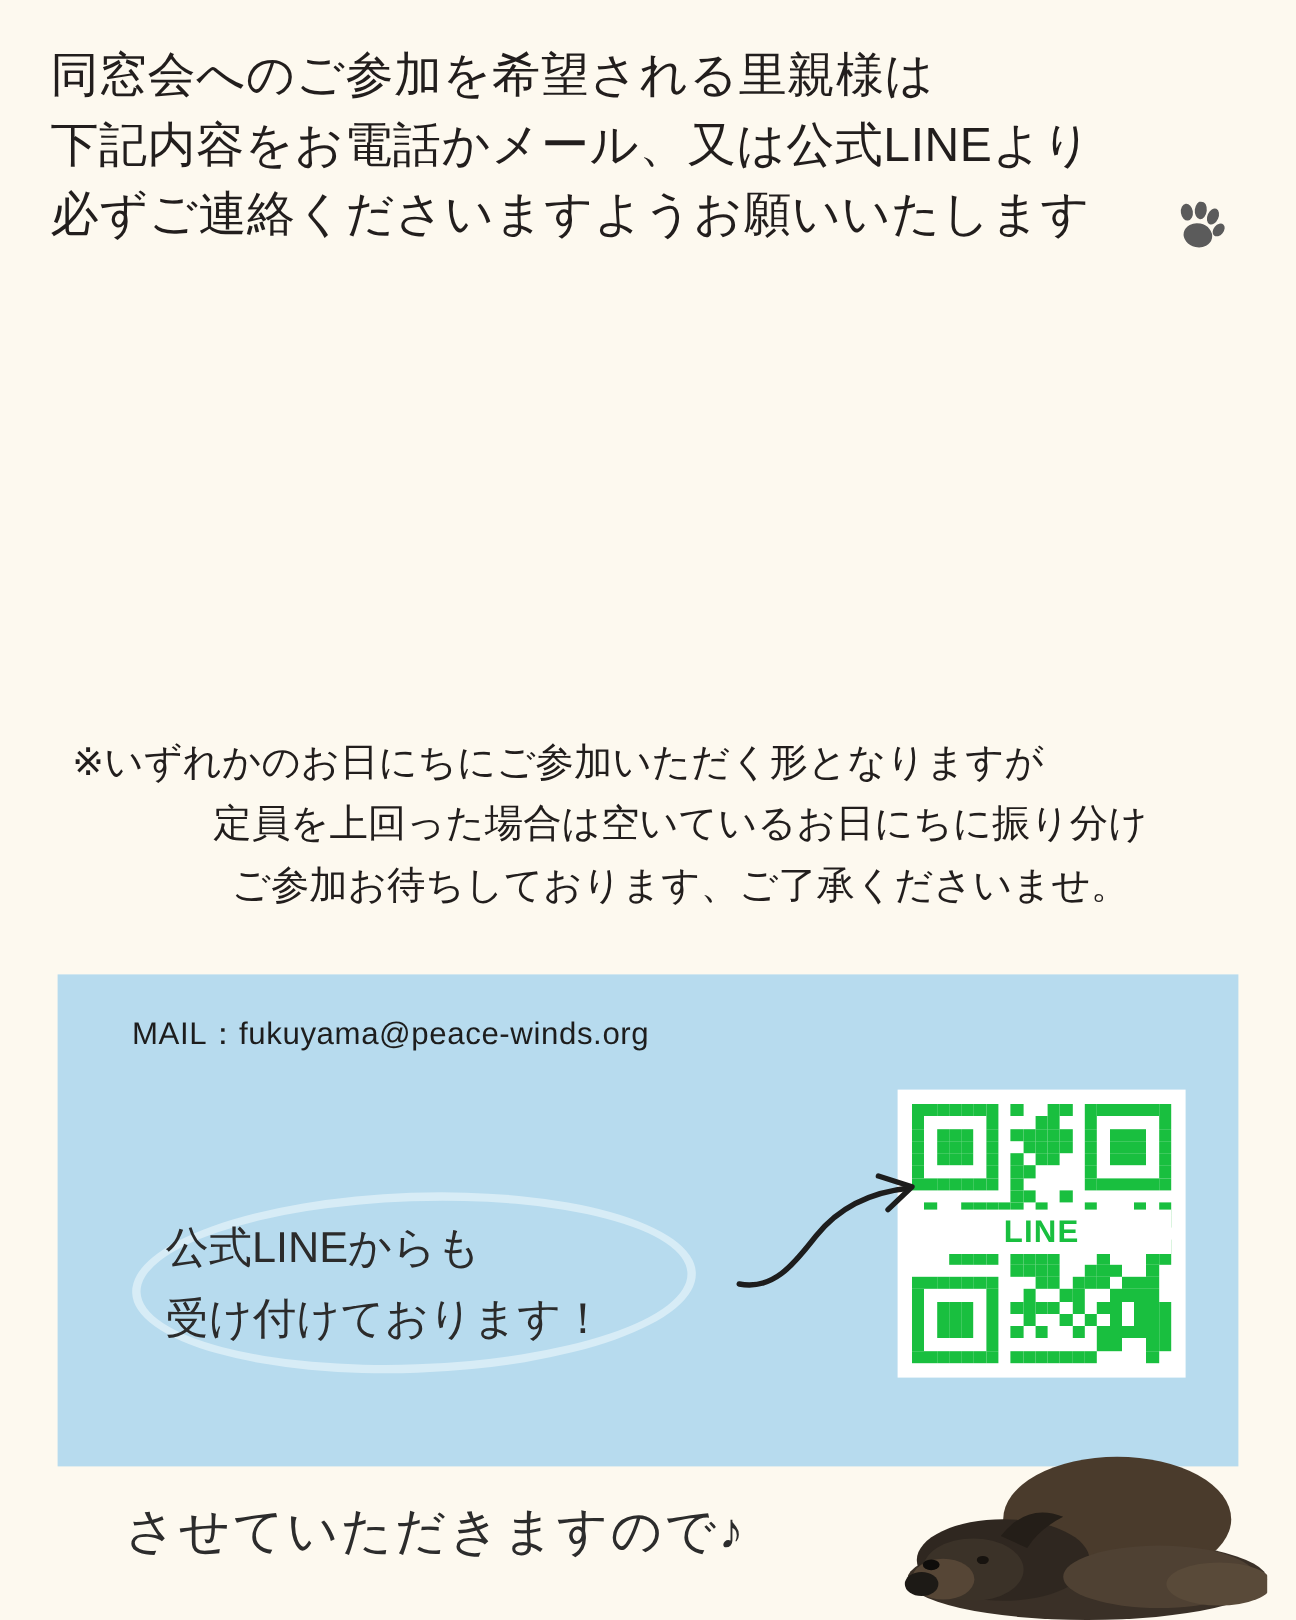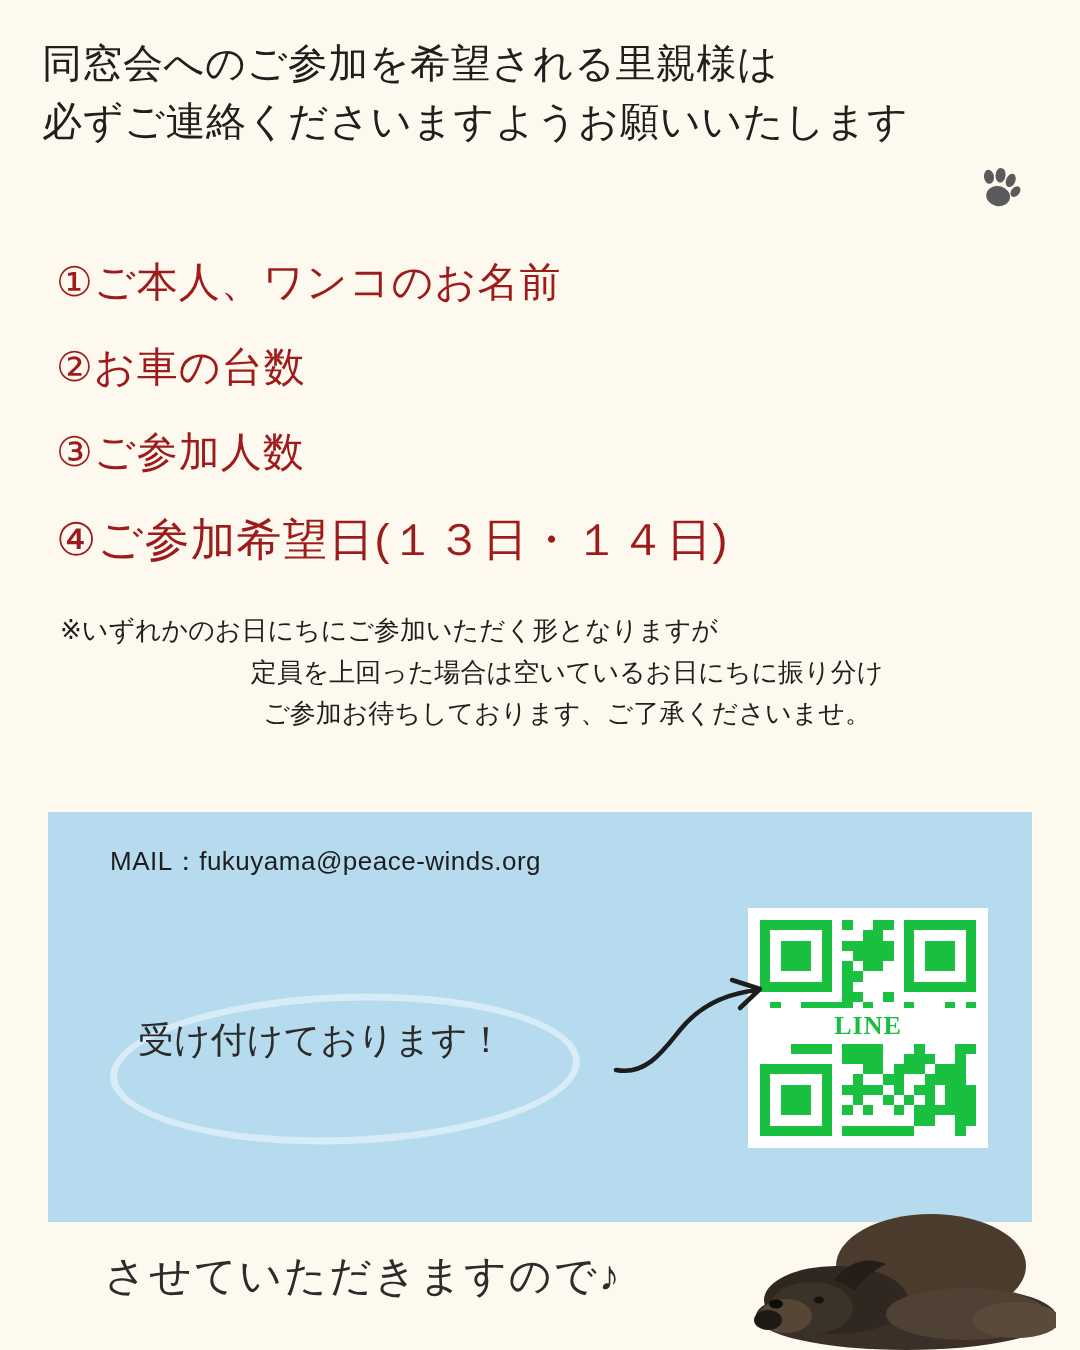--- a/index.html
+++ b/index.html
@@ -67,21 +67,21 @@
   }
 
   
   .note {
     position: absolute;
     left: 60px;
     top: 610px;
     width: 980px;
   }
   .note-line {
-    font-size: 26px;
+    font-size: 32px;
     line-height: 1.6;
     color: #221e1d;
     white-space: nowrap;
   }
   .note-line.indent { padding-left: 34px; text-align: center; }
 
   
   .contact {
     position: absolute;
     left: 48px;
@@ -167,21 +167,20 @@
     position: absolute;
     left: 0; right: 0;
     top: 88px;
     text-align: center;
     font-size: 26px;
     font-weight: bold;
     color: #19bf3f;
     background: #ffffff;
     padding: 3px 0;
     letter-spacing: 1px;
-    font-family: Liberation Serif, serif;
   }
 
   
   .closing {
     position: absolute;
     left: 104px;
     top: 1248px;
     font-size: 42px;
     color: #2c2c2c;
     letter-spacing: 2px;
@@ -197,50 +196,46 @@
     height: 154px;
   }
 </style>
 </head>
 <body>
 
 <div class="page">
 
   <div class="intro">
     <div class="intro-line">同窓会へのご参加を希望される里親様は</div>
+    <div class="intro-line">下記内容をお電話かメール、又は公式LINEより</div>
     <div class="intro-line">必ずご連絡くださいますようお願いいたします</div>
   </div>
   <div class="paw">
     <svg width="46" height="40" viewBox="0 0 46 40" aria-hidden="true">
       <ellipse cx="11" cy="11" rx="5" ry="7" fill="#5b5b5b" transform="rotate(-20 11 11)"></ellipse>
       <ellipse cx="22" cy="7" rx="5" ry="7.5" fill="#5b5b5b" transform="rotate(-6 22 7)"></ellipse>
       <ellipse cx="33" cy="10" rx="4.6" ry="7" fill="#5b5b5b" transform="rotate(12 33 10)"></ellipse>
       <ellipse cx="40" cy="20" rx="4.2" ry="6" fill="#5b5b5b" transform="rotate(28 40 20)"></ellipse>
       <ellipse cx="24" cy="28" rx="12" ry="10" fill="#5b5b5b"></ellipse>
     </svg>
   </div>
 
-  <div class="items">
-    <div class="item">①ご本人、ワンコのお名前</div>
-    <div class="item">②お車の台数</div>
-    <div class="item">③ご参加人数</div>
-    <div class="item big">④ご参加希望日(１３日・１４日)</div>
-  </div>
 
   <div class="note">
     <div class="note-line">※いずれかのお日にちにご参加いただく形となりますが</div>
     <div class="note-line indent">定員を上回った場合は空いているお日にちに振り分け</div>
     <div class="note-line indent">ご参加お待ちしております、ご了承くださいませ。</div>
   </div>
 
   <div class="contact">
     <div class="contact-mail">MAIL：fukuyama@peace-winds.org</div>
 
     <div class="oval"></div>
     <div class="line-note">
+      <div>公式LINEからも</div>
       <div>受け付けております！</div>
     </div>
 
     <div class="arrow">
       <svg width="180" height="110" viewBox="0 0 180 110" aria-hidden="true">
         <path d="M8,98 C38,104 56,78 72,58 C88,38 112,22 150,18" fill="none" stroke="#1d1d1d" stroke-width="4.5" stroke-linecap="round"></path>
         <path d="M124,8 L152,17 L132,36" fill="none" stroke="#1d1d1d" stroke-width="4.5" stroke-linecap="round" stroke-linejoin="round"></path>
       </svg>
     </div>
 

